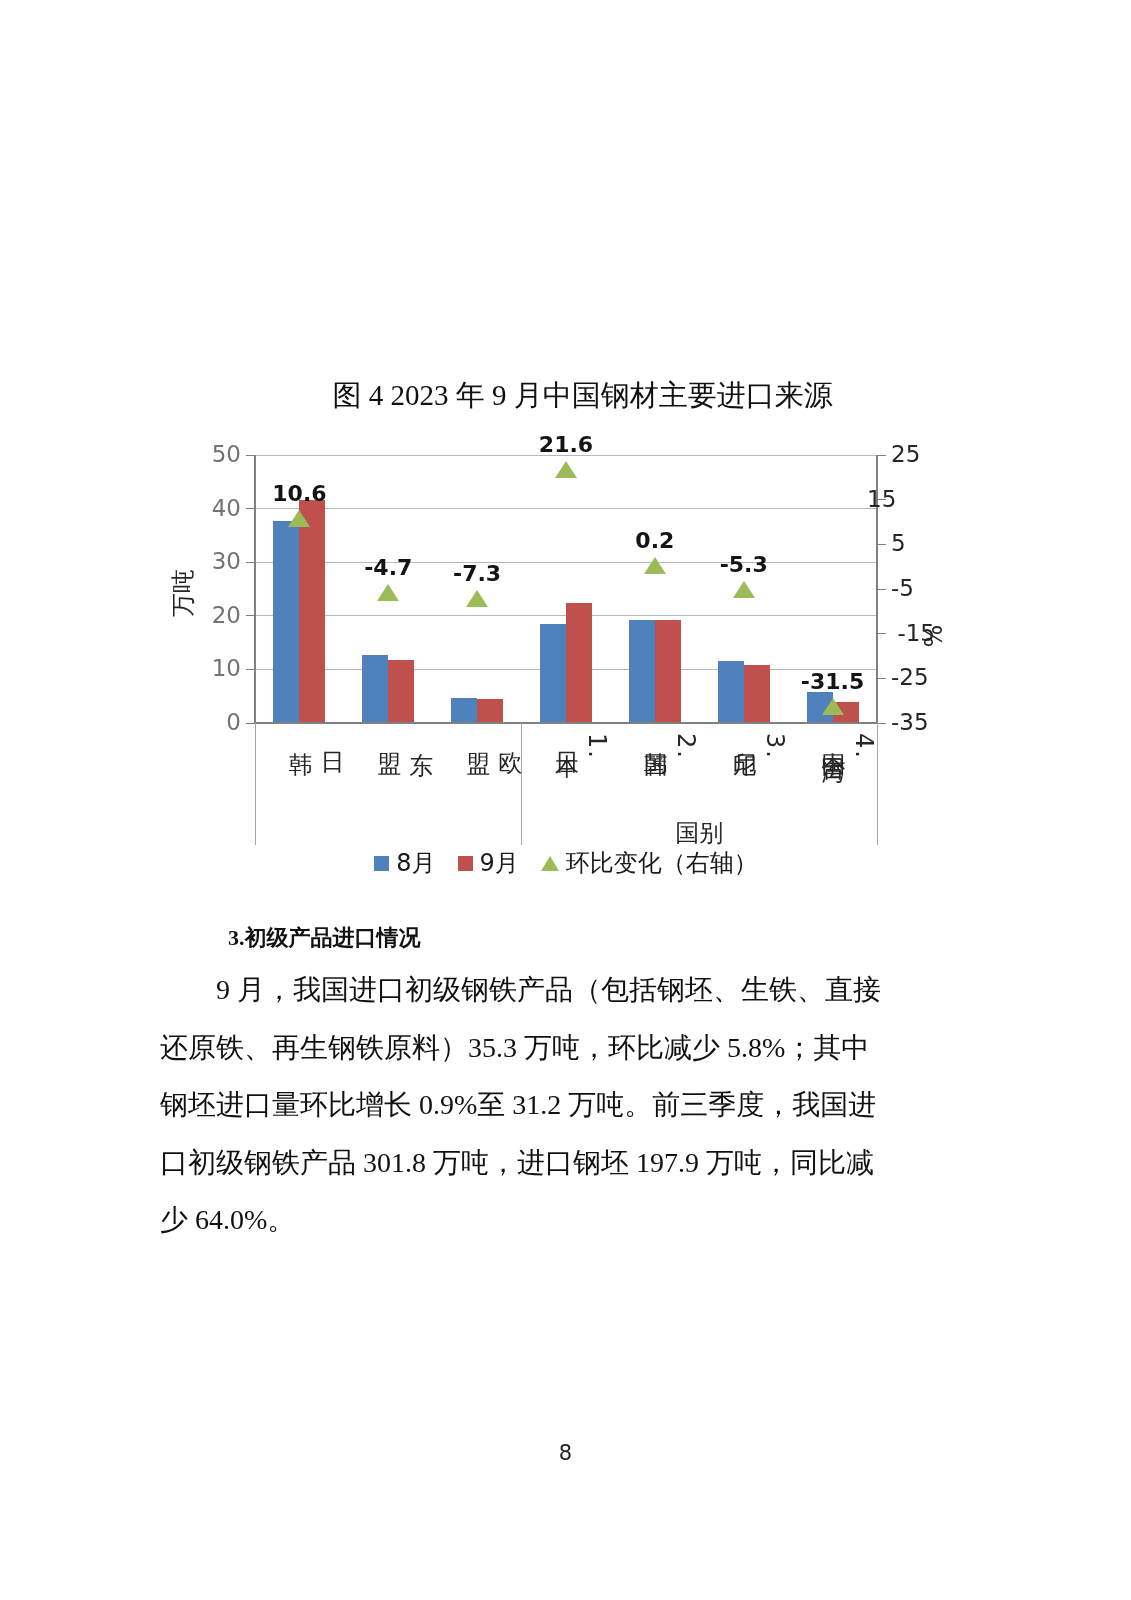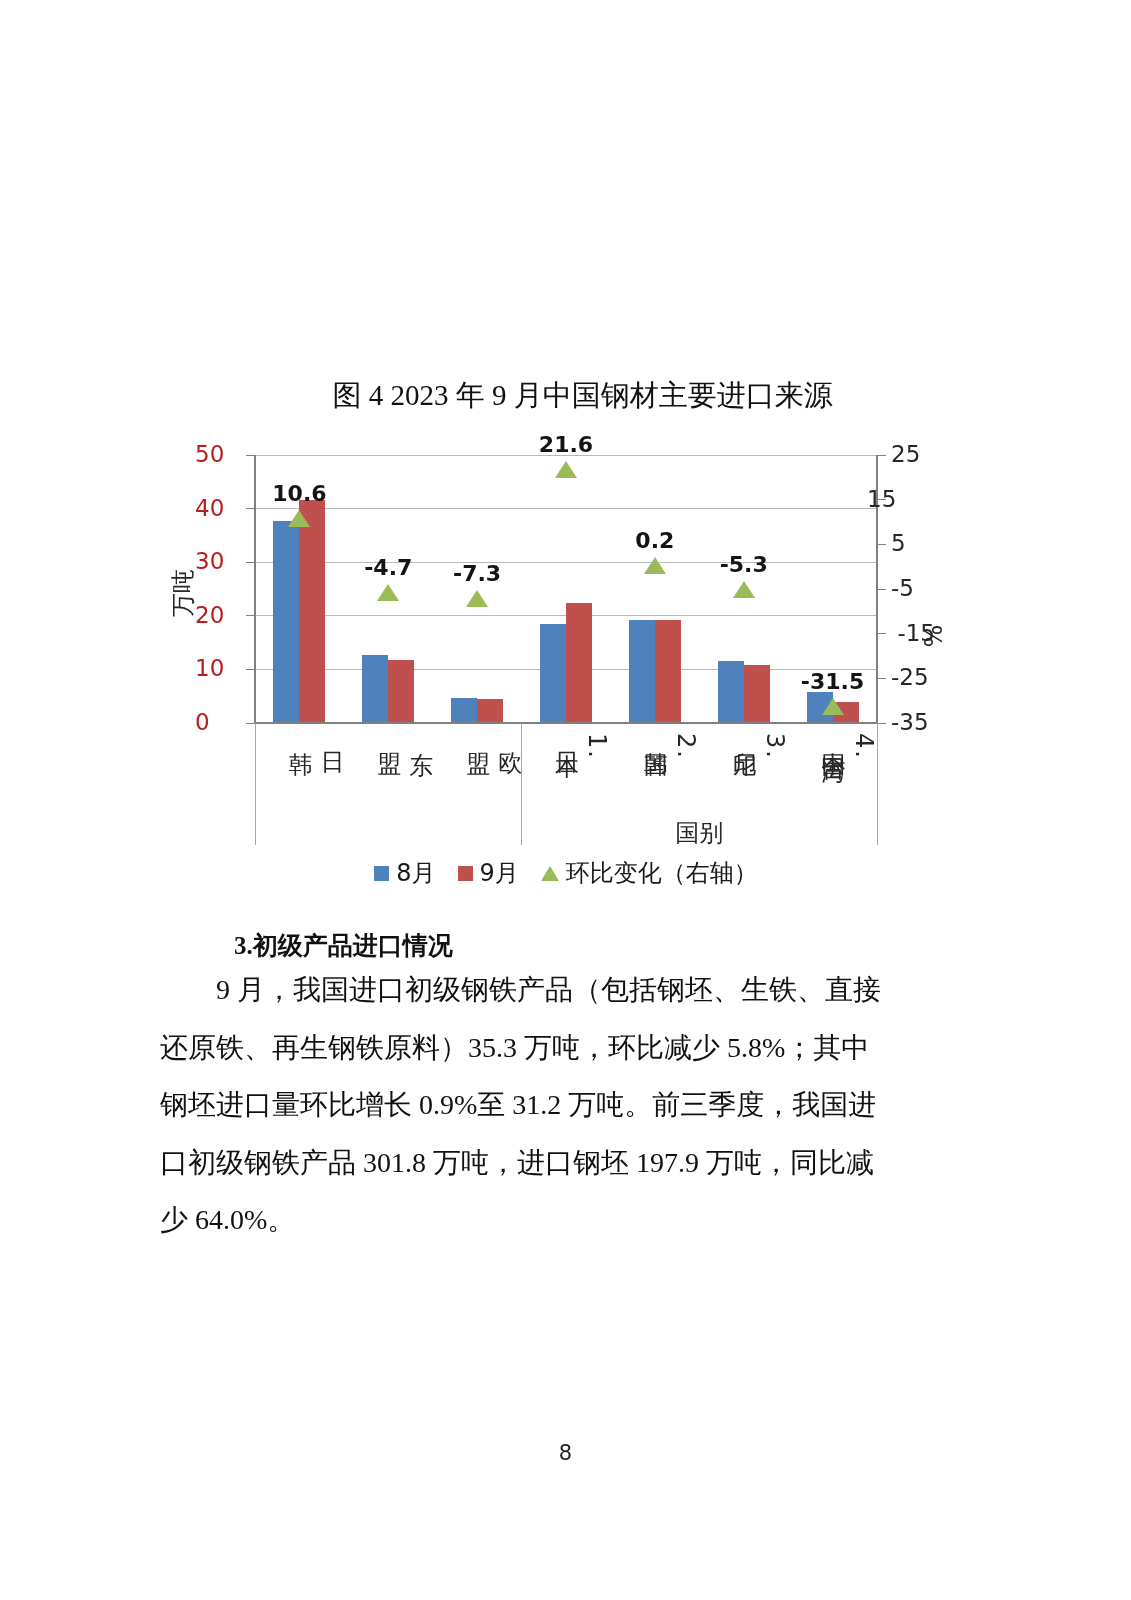--- a/index.html
+++ b/index.html
@@ -14,39 +14,39 @@
   }
   #p1{top:137px;}
   #p2{top:961px;}
 
   .chart-title{
     position:absolute;top:376px;left:160px;width:845px;
     text-align:center;font-size:29px;color:#111;
   }
 
   .heading{
-    position:absolute;top:913px;left:160px;width:845px;margin:16px;
-    font-size:25px;font-weight:bold;text-indent:58px;color:#111;
+    position:absolute;top:913px;left:160px;width:845px;margin:10px;
+    font-size:22px;font-weight:bold;text-indent:58px;color:#111;
   }
 
   .page-number{
     position:absolute;top:1441px;left:0;width:1131px;
     text-align:center;font-size:21px;font-family:"DejaVu Sans","Liberation Sans",sans-serif;color:#222;
   }
 
   
   .chart{position:absolute;left:175px;top:425px;width:790px;height:475px;}
   .plot{position:absolute;left:80px;top:30px;width:622px;height:268px;}
   .plot *{box-sizing:border-box;}
   .grid{position:absolute;left:0;width:622px;height:1px;background:#b8b8b8;}
   .axisline{position:absolute;background:#808080;}
   .bar{position:absolute;bottom:0;width:26px;}
   .tri{position:absolute;width:0;height:0;border-left:11px solid transparent;border-right:11px solid transparent;}
   .mlabel{position:absolute;width:96px;text-align:center;font:bold 22px "DejaVu Sans","Liberation Sans",sans-serif;color:#141414;}
-  .ltick{position:absolute;width:46px;font:23px "DejaVu Sans","Liberation Sans",sans-serif;color:#b91c1c;}
+  .ltick{position:absolute;width:46px;text-align:right;font:23px "DejaVu Sans","Liberation Sans",sans-serif;color:#737373;}
   .rtick{position:absolute;width:60px;text-align:left;font:23px "DejaVu Sans","Liberation Sans",sans-serif;color:#262626;}
   .tickmark{position:absolute;height:1px;width:8px;background:#808080;}
   .catlabel{position:absolute;writing-mode:vertical-rl;font:24px "DejaVu Sans","Liberation Sans",sans-serif;color:#262626;letter-spacing:2px;}
   .catframe{position:absolute;width:1px;background:#a6a6a6;}
   .xlabel{position:absolute;width:90px;text-align:center;font:24px "DejaVu Sans","Liberation Sans",sans-serif;color:#262626;}
   .yunit{position:absolute;font:24px "DejaVu Sans","Liberation Sans",sans-serif;color:#262626;transform:rotate(-90deg);white-space:nowrap;}
   .legend{position:absolute;display:flex;justify-content:center;align-items:center;gap:22px;width:622px;font:24px "DejaVu Sans","Liberation Sans",sans-serif;color:#1a1a1a;}
   .legend .item{display:flex;align-items:center;gap:7px;}
   .sq{width:15px;height:15px;display:inline-block;}
   .legtri{width:0;height:0;border-left:9px solid transparent;border-right:9px solid transparent;display:inline-block;}
@@ -129,21 +129,21 @@
         <div class="catframe" style="left: 266.071px; top: 268px; height: 122px;"></div>
         <div class="catframe" style="left: 621.5px; top: 268px; height: 122px;"></div>
         <div class="catlabel" style="left: 29.4286px; top: 278px;">日韩</div>
         <div class="catlabel" style="left: 118.286px; top: 278px;">东盟</div>
         <div class="catlabel" style="left: 207.143px; top: 278px;">欧盟</div>
         <div class="catlabel" style="left: 296px; top: 278px;">1.日本</div>
         <div class="catlabel" style="left: 384.857px; top: 278px;">2.韩国</div>
         <div class="catlabel" style="left: 473.714px; top: 278px;">3.印尼</div>
         <div class="catlabel" style="left: 562.571px; top: 278px;">4.中国台湾</div>
         <div class="xlabel" style="left: 399.286px; top: 362px;">国别</div>
-        <div class="legend" style="left: 0px; top: 402px;">
+        <div class="legend" style="left: 0px; top: 392px;">
           <div class="item">
             <span class="sq" style="background: rgb(79, 129, 189);"></span>
             <span>8月</span>
           </div>
           <div class="item">
             <span class="sq" style="background: rgb(192, 80, 77);"></span>
             <span>9月</span>
           </div>
           <div class="item">
             <span class="legtri" style="border-bottom: 15px solid rgb(155, 187, 89);"></span>

